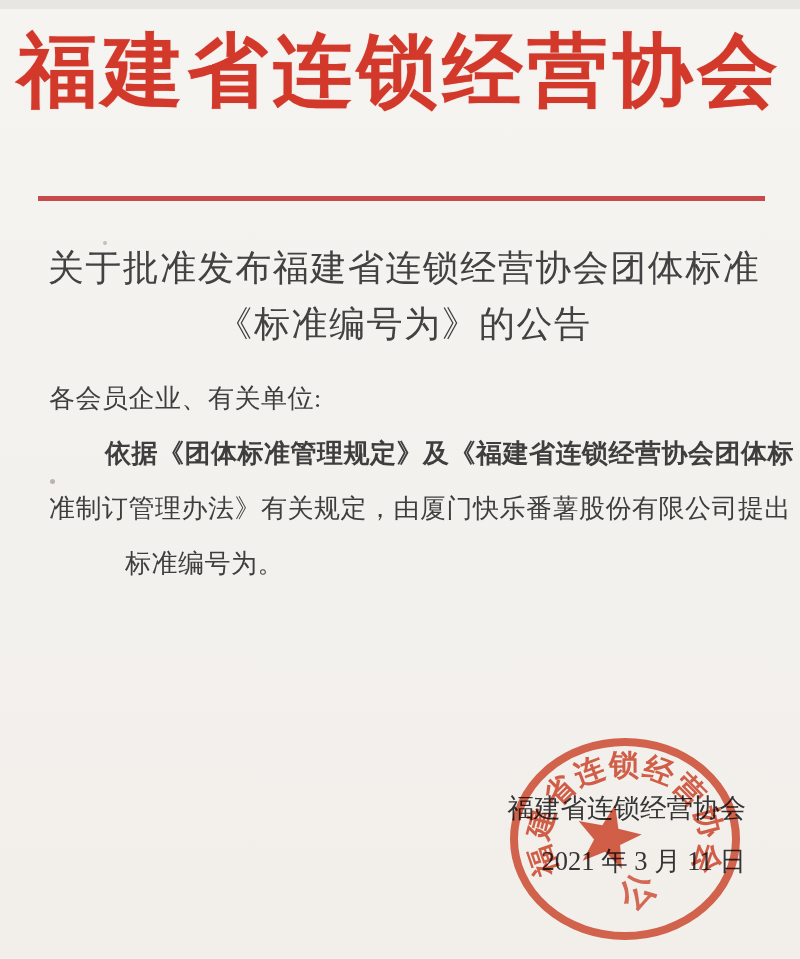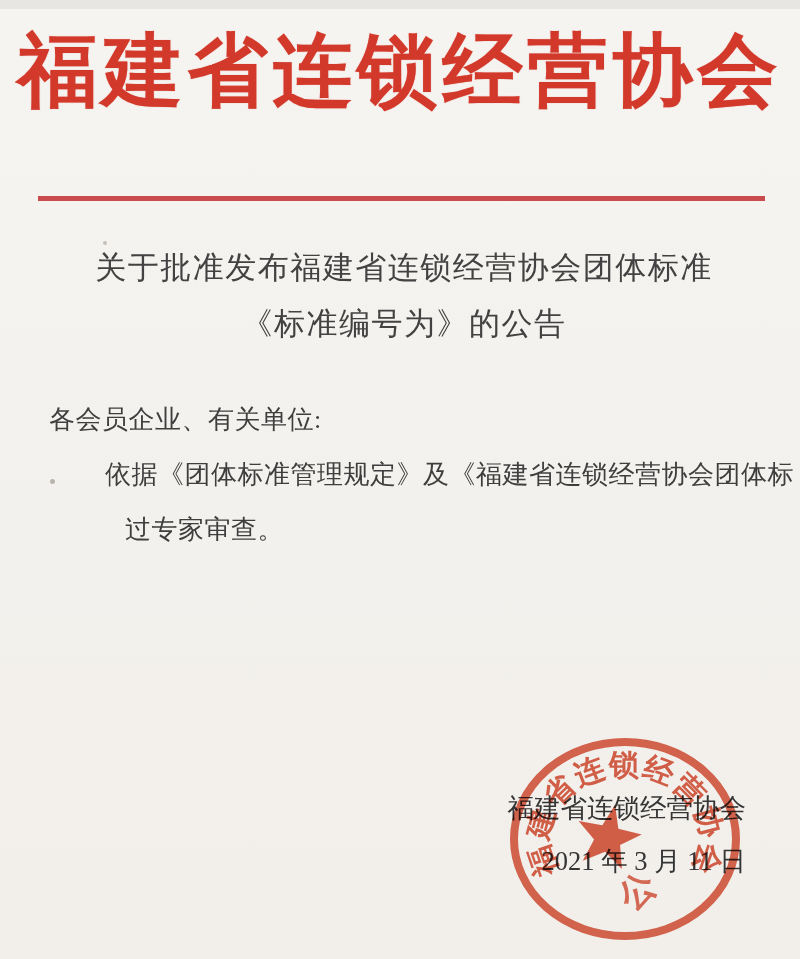--- a/index.html
+++ b/index.html
@@ -20,32 +20,32 @@
     white-space:nowrap;
     text-shadow:0 0 1px rgba(210,57,43,.55);
   }
   .red-rule{
     position:absolute;top:187px;left:38px;right:35px;height:5px;
     background:#c84a4d;
   }
   .doc-title{
     position:absolute;top:231px;left:8px;right:0;
     text-align:center;
-    font-size:31px;line-height:56px;
+    font-size:36px;line-height:56px;
     letter-spacing:1.5px;
     color:#424242;
   }
   .doc-body{
-    position:absolute;top:383px;left:49px;width:709px;
+    position:absolute;top:362px;left:49px;width:709px;
     font-size:26px;line-height:55px;
     color:#3e3e3e;
     letter-spacing:0.5px;
   }
   .doc-body .line{white-space:nowrap;}
-  .indent-2{padding-left:56px;}
+  .indent-2{padding-left:56px;font-weight:bold;}
   .indent-3{padding-left:76px;}
   .signature{
     position:absolute;top:773px;right:54px;
     text-align:right;
     font-size:26.5px;line-height:53px;
     color:#353535;
     white-space:nowrap;
   }
   .seal{
     position:absolute;left:505px;top:729px;
@@ -67,21 +67,22 @@
   <div class="red-rule"></div>
 
   <div class="doc-title">
     <div>关于批准发布福建省连锁经营协会团体标准</div>
     <div>《标准编号为》的公告</div>
   </div>
 
   <div class="doc-body">
     <div class="line">各会员企业、有关单位:</div>
     <div class="line indent-2">依据《团体标准管理规定》及《福建省连锁经营协会团体标</div>
-    <div class="line indent-3">过专家审查。</div>
+    <div class="line">准制订管理办法》有关规定，由厦门快乐番薯股份有限公司提出</div>
+    <div class="line indent-3">标准编号为。</div>
   </div>
 
   <div class="signature">
     <div>福建省连锁经营协会</div>
     <div>2021 年 3 月 11 日</div>
   </div>
 
   <svg class="seal" viewBox="0 0 240 208" xmlns="http://www.w3.org/2000/svg">
     <defs>
       <path id="sealArc" d="M 51.1 128 A 76 64 0 1 1 188.9 128" fill="none"></path>

